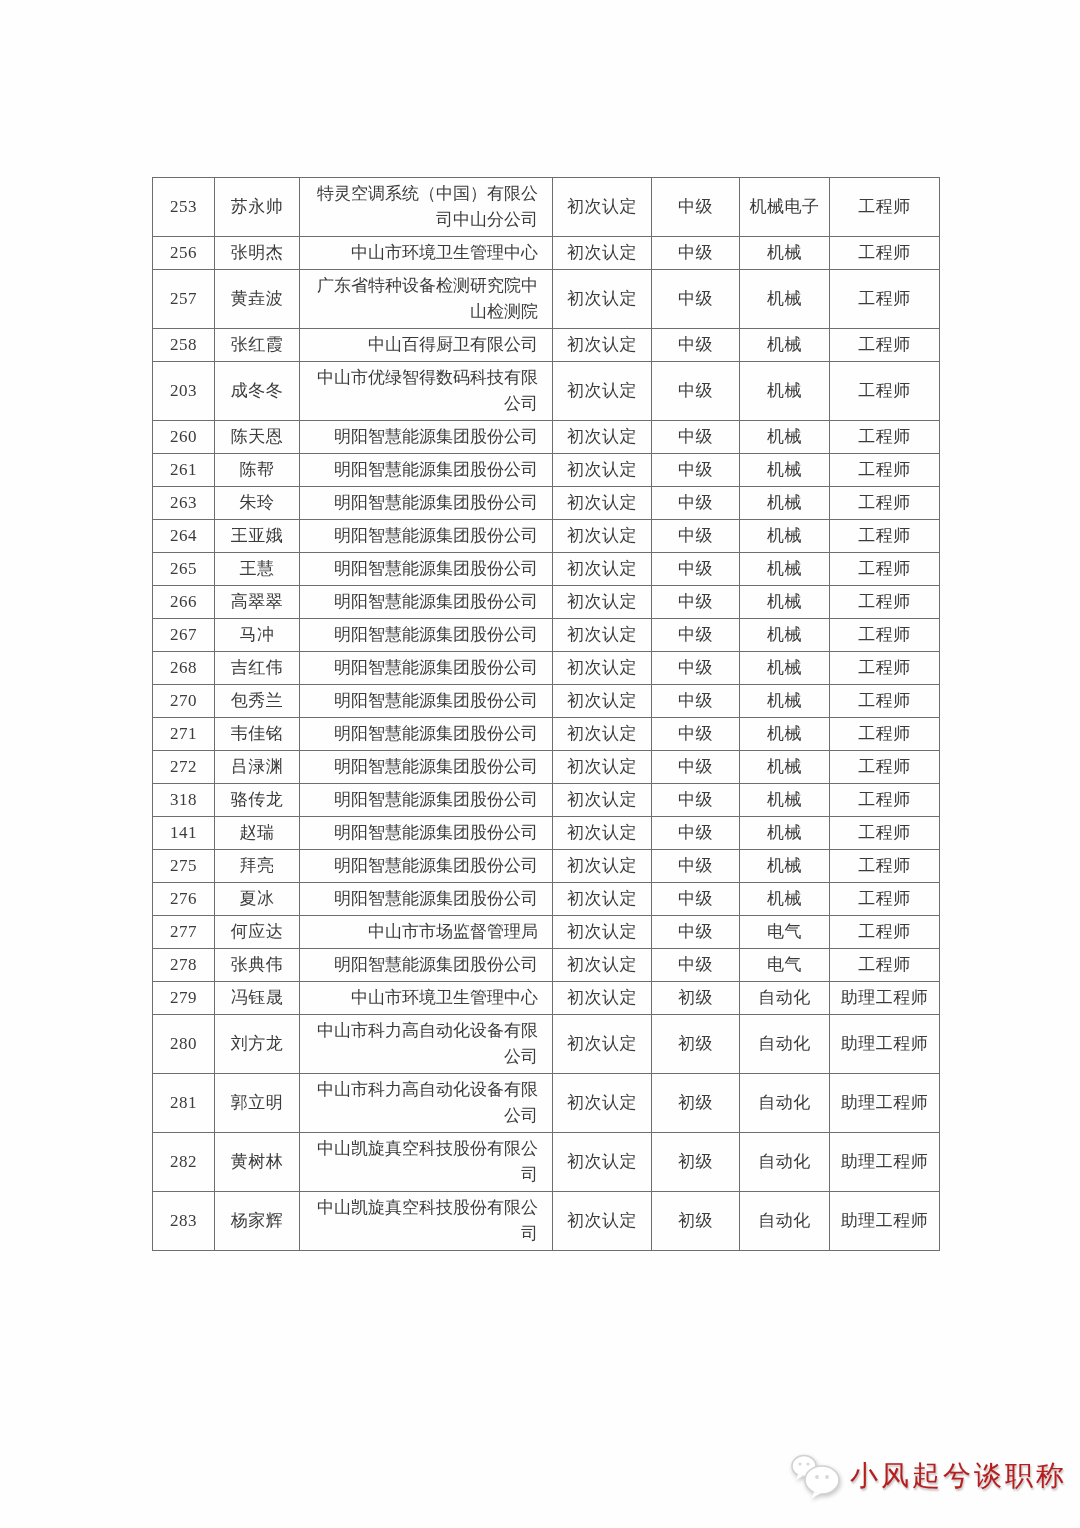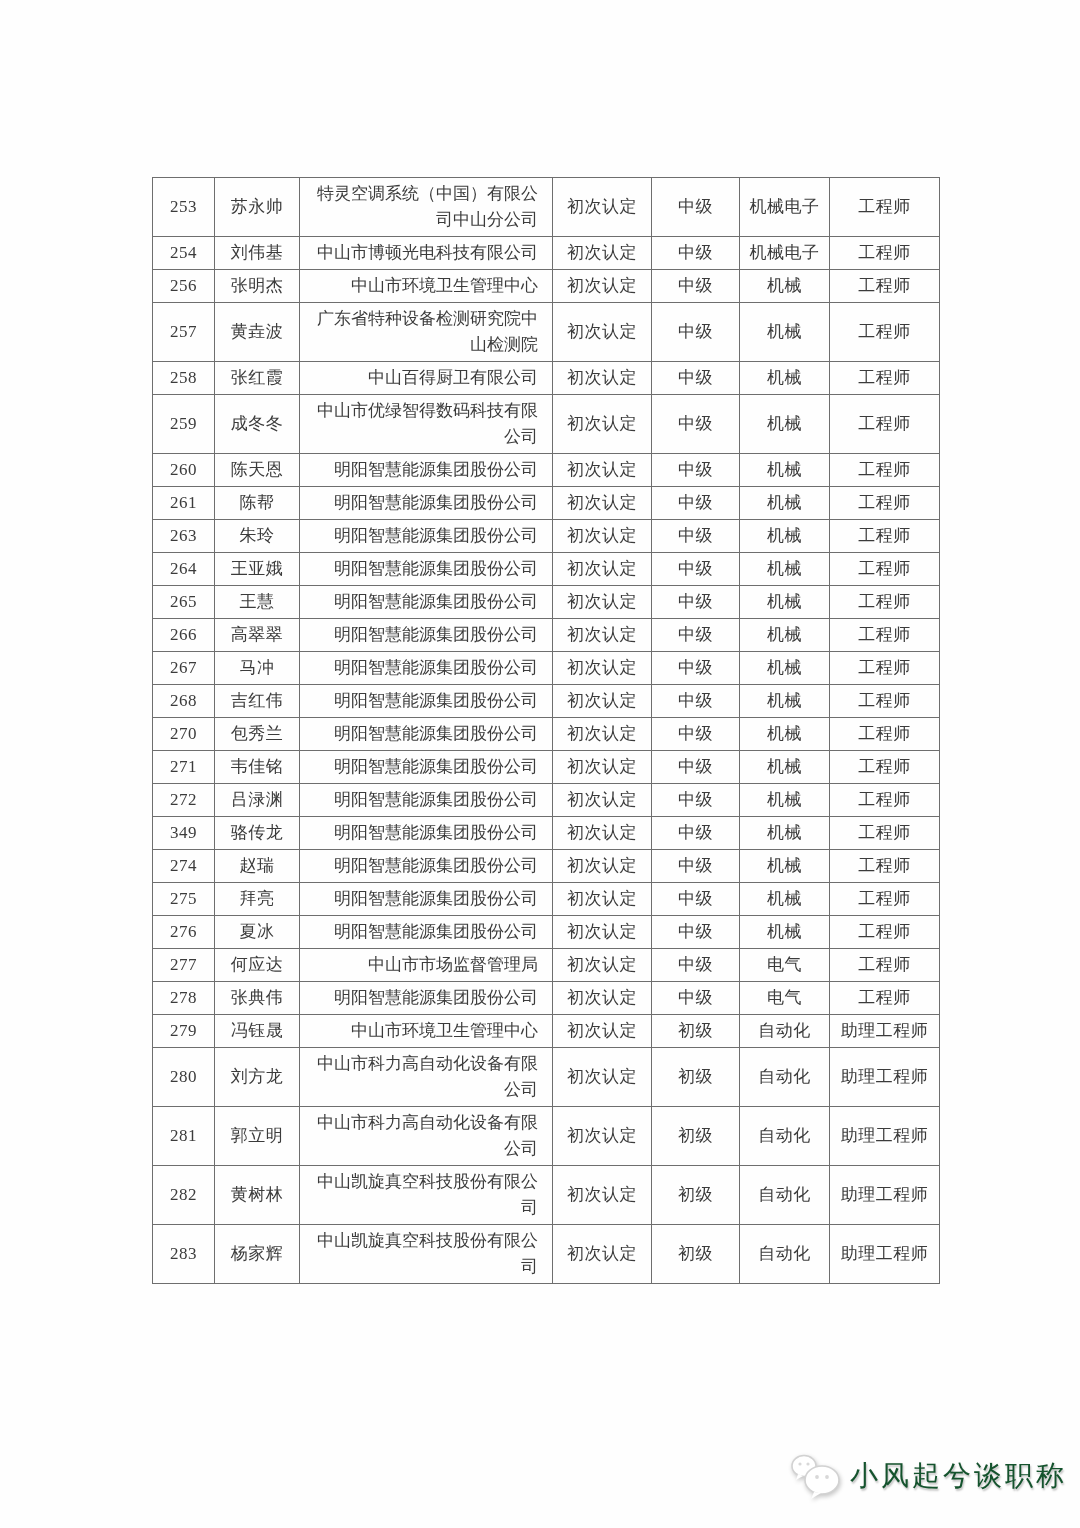--- a/index.html
+++ b/index.html
@@ -44,21 +44,21 @@
     gap:8px;
   }
   .wm-icon{
     width:52px;height:48px;
     filter:drop-shadow(1px 2px 2px #c6c6c6);
   }
   .wm-text{
     font-family:"Liberation Sans","DejaVu Sans",sans-serif;
     font-size:28px;
     letter-spacing:3px;
-    color:#14532d;
+    color:#b91c1c;
     text-shadow:1px 2px 2px #bdbdbd, 0 0 1px #e3e3e3;
     white-space:nowrap;
   }
 </style>
 </head>
 <body>
 
 <div class="page">
 
   <table class="qual">
@@ -75,29 +75,20 @@
         <tr>
           <td>253</td>
           <td>苏永帅</td>
           <td class="company">特灵空调系统（中国）有限公司中山分公司</td>
           <td>初次认定</td>
           <td>中级</td>
           <td>机械电子</td>
           <td>工程师</td>
         </tr>
         <tr>
-          <td>254</td>
-          <td>刘伟基</td>
-          <td class="company">中山市博顿光电科技有限公司</td>
-          <td>初次认定</td>
-          <td>中级</td>
-          <td>机械电子</td>
-          <td>工程师</td>
-        </tr>
-        <tr>
           <td>256</td>
           <td>张明杰</td>
           <td class="company">中山市环境卫生管理中心</td>
           <td>初次认定</td>
           <td>中级</td>
           <td>机械</td>
           <td>工程师</td>
         </tr>
         <tr>
           <td>257</td>
@@ -111,21 +102,21 @@
         <tr>
           <td>258</td>
           <td>张红霞</td>
           <td class="company">中山百得厨卫有限公司</td>
           <td>初次认定</td>
           <td>中级</td>
           <td>机械</td>
           <td>工程师</td>
         </tr>
         <tr>
-          <td>259</td>
+          <td>203</td>
           <td>成冬冬</td>
           <td class="company">中山市优绿智得数码科技有限公司</td>
           <td>初次认定</td>
           <td>中级</td>
           <td>机械</td>
           <td>工程师</td>
         </tr>
         <tr>
           <td>260</td>
           <td>陈天恩</td>
@@ -219,30 +210,30 @@
         <tr>
           <td>272</td>
           <td>吕渌渊</td>
           <td class="company">明阳智慧能源集团股份公司</td>
           <td>初次认定</td>
           <td>中级</td>
           <td>机械</td>
           <td>工程师</td>
         </tr>
         <tr>
-          <td>349</td>
+          <td>318</td>
           <td>骆传龙</td>
           <td class="company">明阳智慧能源集团股份公司</td>
           <td>初次认定</td>
           <td>中级</td>
           <td>机械</td>
           <td>工程师</td>
         </tr>
         <tr>
-          <td>274</td>
+          <td>141</td>
           <td>赵瑞</td>
           <td class="company">明阳智慧能源集团股份公司</td>
           <td>初次认定</td>
           <td>中级</td>
           <td>机械</td>
           <td>工程师</td>
         </tr>
         <tr>
           <td>275</td>
           <td>拜亮</td>

